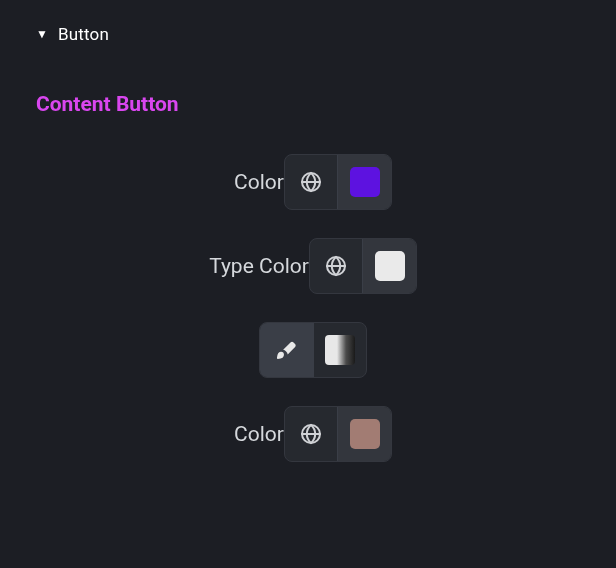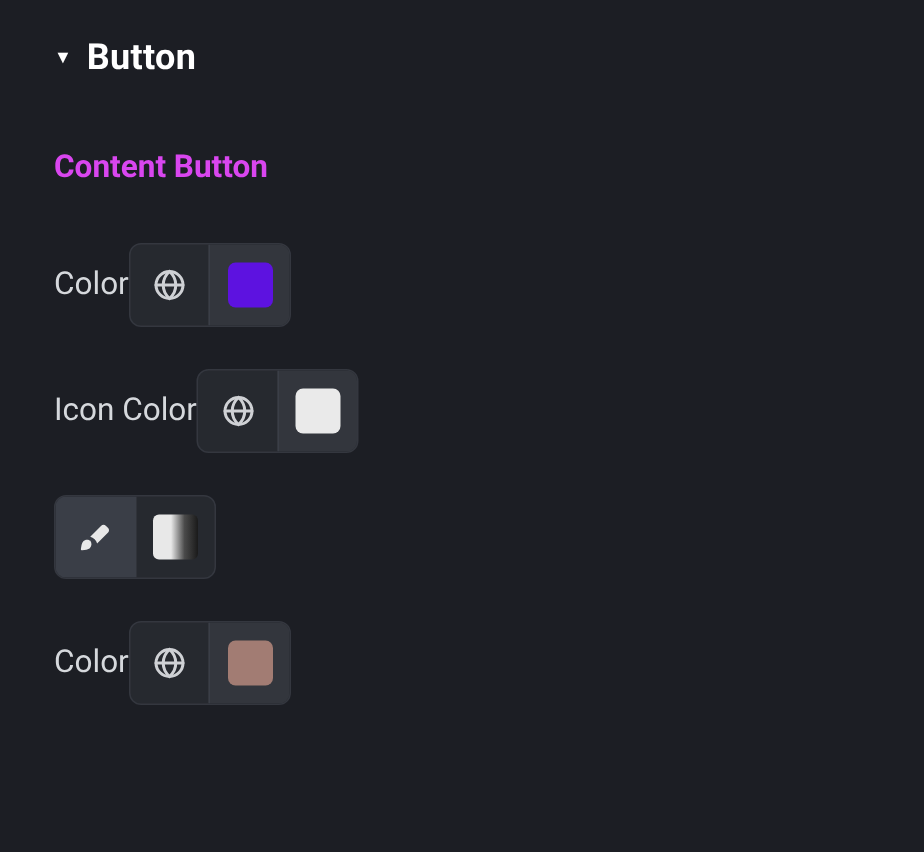--- a/index.html
+++ b/index.html
@@ -1,21 +1,21 @@
 <!DOCTYPE html>
 <html><head>
 <meta charset="utf-8">
 <style>
 html,body{margin:0;padding:0;background:#1c1e24;color:#d5d8dc;font-family:-apple-system,BlinkMacSystemFont,"Segoe UI",Roboto,Helvetica,Arial,sans-serif;font-size:20px;-webkit-font-smoothing:antialiased}
 .panel{width:616px;height:568px;box-sizing:border-box;padding:24px 26px 0 36px}
 .section-header{display:flex;align-items:center;gap:10px;margin-bottom:48px;cursor:pointer;color:#fff}
 .section-header .caret{font-size:12px;line-height:1}
-.section-header .title{font-weight:700;font-size:24px;letter-spacing:.2px}
+.section-header .title{font-weight:400;font-size:17px;letter-spacing:.2px}
 .subtitle{font-weight:700;font-size:21px;color:#d946ef;margin-bottom:38px}
-.row{display:flex;align-items:center;justify-content:flex-start;height:56px;margin-bottom:28px}
+.row{display:flex;align-items:center;justify-content:center;height:56px;margin-bottom:28px}
 .label{color:#d5d8dc;font-size:21px}
 .control-pair{display:flex;width:106px;height:54px;border-radius:8px;overflow:hidden;border:1px solid #34373f;background:#26292f}
 .control-pair .cell{flex:1;display:flex;align-items:center;justify-content:center;box-sizing:border-box;cursor:pointer}
 .control-pair .cell+.cell{border-left:1px solid #3a3e47}
 .cell.light{background:#33363d}
 .cell.lighter{background:#3a3e47}
 .cell.active{background:#2b2e35}
 .swatch{width:30px;height:30px;border-radius:5px}
 .swatch.purple{background:#5d12e0}
 .swatch.white{background:#eaeaea}
@@ -49,21 +49,21 @@
           </svg>
       </div>
       <div class="cell light">
         <span class="swatch purple"></span>
       </div>
     </div>
   </div>
 
 
   <div class="row">
-    <span class="label">Icon Color</span>
+    <span class="label">Type Color</span>
     <div class="control-pair">
       <div class="cell">
         <svg class="globe-icon" width="24" height="24" viewBox="0 0 24 24" stroke-width="2" stroke-linecap="round">
             <circle cx="12" cy="12" r="9"></circle>
             <path d="M3 12h18"></path>
             <path d="M12 3c2.8 2.5 4.2 6 4.2 9s-1.4 6.5-4.2 9c-2.8-2.5-4.2-6-4.2-9s1.4-6.5 4.2-9z"></path>
           </svg>
       </div>
       <div class="cell light">
         <span class="swatch white"></span>

